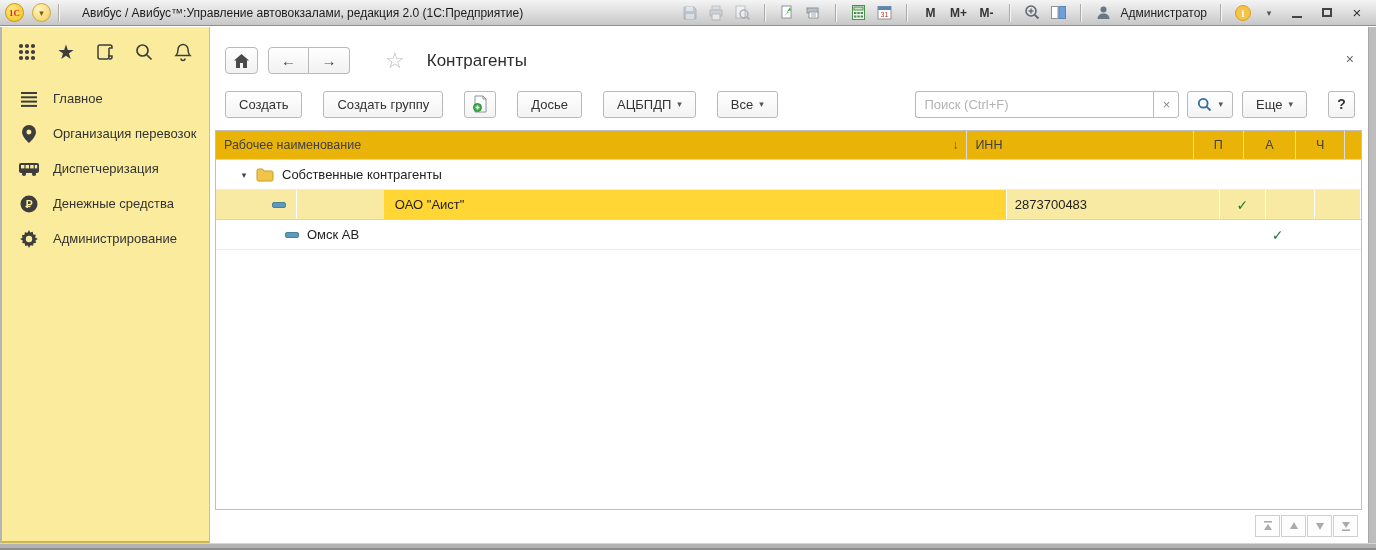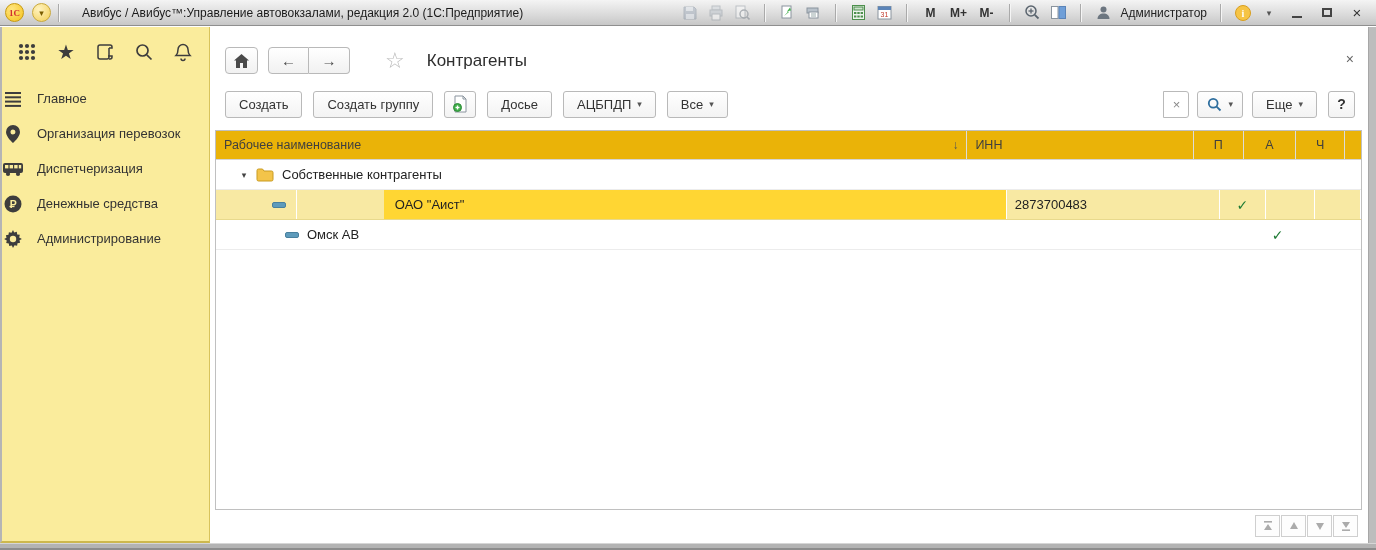--- a/index.html
+++ b/index.html
@@ -30,21 +30,21 @@
   .win-max-box { width:10px; height:9px; border:2px solid #444; }
   .win-close-x { font-size:15px; color:#333; line-height:1; }
 
   
   .sidebar { position:absolute; left:0; top:27px; width:210px; height:516px;
     background:#faec9c; border-right:1px solid #d8c35c; border-left:2px solid #b5b5b5; border-bottom:2px solid #cdb84e; }
   .side-icons { display:flex; align-items:center; gap:17px; padding:14px 0 12px 14px; }
   .side-ico { width:22px; height:22px; display:flex; align-items:center; justify-content:center; color:#3d3d3d; }
   .glyph-star { font-size:20px; color:#3d3d3d; line-height:1; }
   .side-menu { margin-top:6px; }
-  .side-item { display:flex; align-items:center; height:35px; padding-left:0; cursor:default; }
+  .side-item { display:flex; align-items:center; height:35px; padding-left:16px; cursor:default; }
   .side-item .mi { width:22px; display:flex; justify-content:center; margin-right:13px; color:#3d3d3d; }
   .side-item .lbl { font-size:13px; color:#333; }
 
   
   .content { position:absolute; left:211px; top:27px; width:1157px; height:516px; background:#fff; }
   .winframe-right { position:absolute; right:0; top:27px; width:8px; height:516px; background:#bdbdbd; border-left:1px solid #a7a7a7; }
   .winframe-bottom { position:absolute; left:0; bottom:0; width:1376px; height:7px; background:#b3b3b3; border-top:1px solid #d6d6d6; border-bottom:2px solid #8c8c8c; }
 
   .tab-close { position:absolute; top:24px; right:14px; font-size:14px; color:#666; cursor:pointer; }
 
@@ -54,21 +54,21 @@
   .home { width:33px; }
   .bf-group { display:flex; margin-left:10px; }
   .bf-group .navbtn { border-radius:0; width:41px; font-size:15px; font-weight:bold; }
   .bf-group .navbtn:first-child { border-radius:4px 0 0 4px; }
   .bf-group .navbtn:last-child { border-radius:0 4px 4px 0; border-left:none; }
   .fav-star { font-size:22px; color:#b9b9b9; margin-left:35px; }
   .page-title { font-size:17px; color:#2e2e2e; margin-left:22px; }
 
   .toolbar { position:absolute; left:14px; top:63px; width:1130px; height:28px; display:flex; align-items:center; }
   .btn { height:27px; background:linear-gradient(#ffffff,#f3f3f3); border:1px solid #b9b9b9; border-radius:3px;
-    font-size:13px; color:#333; display:flex; align-items:center; justify-content:center; padding:0 13px; margin-right:11px; white-space:nowrap; }
+    font-size:13px; color:#333; display:flex; align-items:center; justify-content:center; padding:0 13px; margin-right:21px; white-space:nowrap; }
   .btn .caret { font-size:9px; color:#555; margin-left:6px; }
   .icobtn { padding:0 7px; }
   .searchwrap { margin-left:auto; display:flex; align-items:center; }
   .searchbox { width:238px; height:27px; border:1px solid #b9b9b9; border-right:none; border-radius:3px 0 0 3px;
     font-size:13px; color:#333; padding:0 8px; outline:none; font-family:inherit; }
   .searchbox::placeholder { color:#b3b3b3; }
   .search-clear { width:26px; height:27px; border:1px solid #b9b9b9; border-radius:0 3px 3px 0; background:#fff;
     display:flex; align-items:center; justify-content:center; color:#888; font-size:13px; }
   .search-btn { margin-left:8px; margin-right:9px; padding:0 9px; }
   .qmark { width:27px; padding:0; font-size:14px; font-weight:bold; color:#333; margin-right:0; }
@@ -367,20 +367,21 @@
       <div class="btn">
         <span>АЦБПДП</span>
           <span class="caret">▾</span>
       </div>
       <div class="btn">
         <span>Все</span>
           <span class="caret">▾</span>
       </div>
 
       <div class="searchwrap">
+        <input class="searchbox" type="text" placeholder="Поиск (Ctrl+F)" style="">
         <div class="search-clear">
             <span>×</span>
           </div>
         <div class="btn search-btn">
           <svg width="15" height="15" viewBox="0 0 15 15" fill="none" stroke="#2e6e9e" stroke-width="1.8">
               <circle cx="6.2" cy="6.2" r="4.4"></circle>
               <line x1="9.6" y1="9.6" x2="13.5" y2="13.5"></line>
             </svg>
           <span class="caret">▾</span>
         </div>

